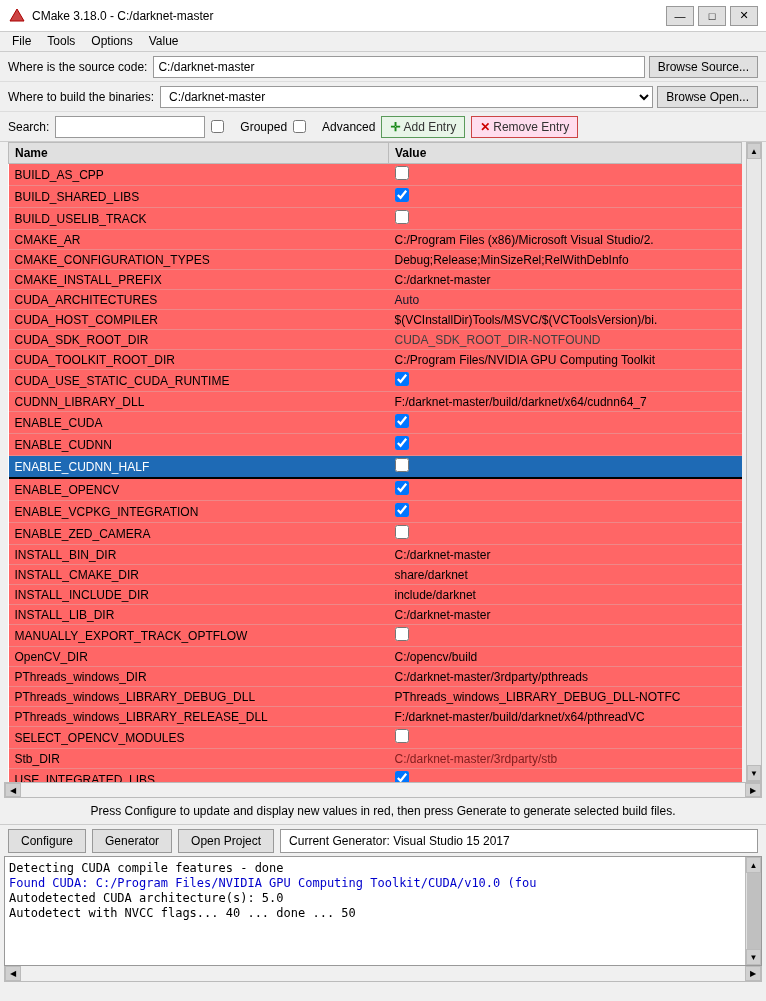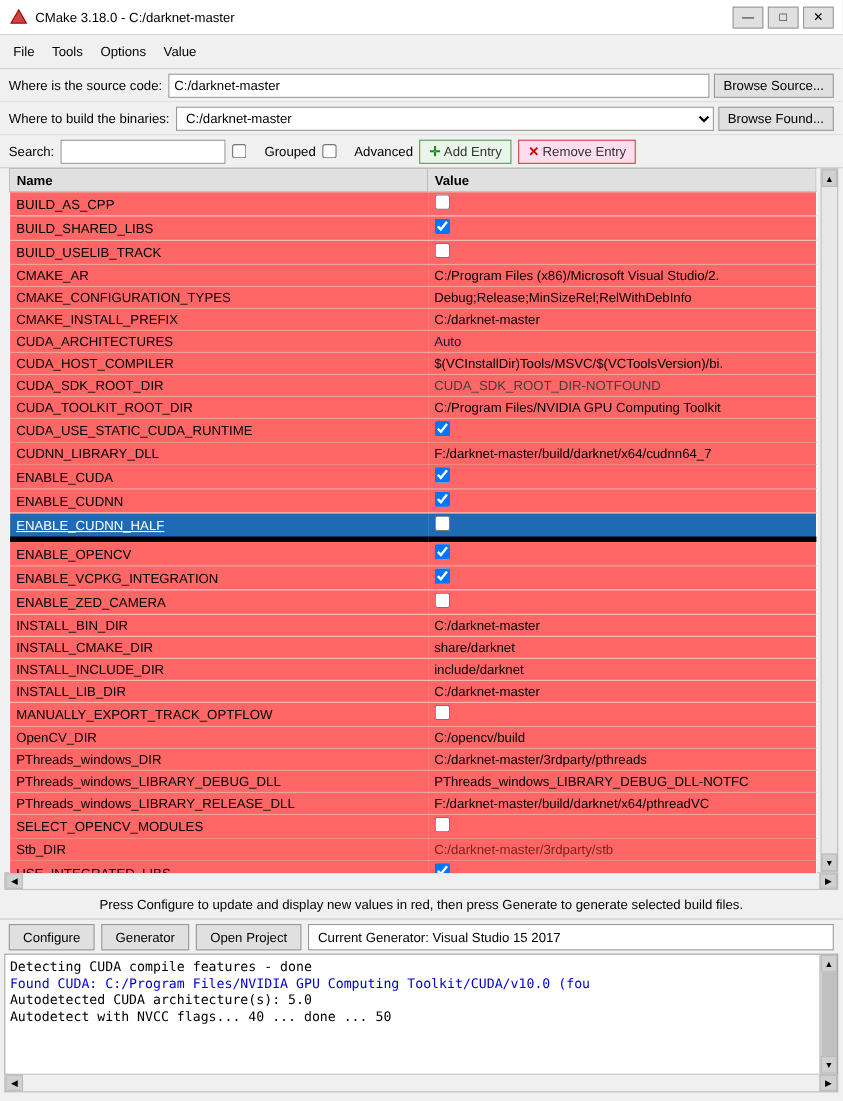--- a/index.html
+++ b/index.html
@@ -42,22 +42,21 @@
       display: flex;
       align-items: center;
       justify-content: center;
       font-size: 11px;
     }
     
     #menubar {
       background: #f0f0f0;
       border-bottom: 1px solid #ccc;
       display: flex;
-      height: 31px;
-      align-items: center;
+      height: 20px;
       padding: 0 4px;
     }
     .menu-item {
       padding: 2px 8px;
       cursor: pointer;
       font-size: 12px;
     }
     
     .path-row {
       display: flex;
@@ -181,22 +180,21 @@
       border-bottom: 1px solid #e88;
       padding: 2px 6px;
       font-size: 12px;
       height: 20px;
       white-space: nowrap;
       overflow: hidden;
       text-overflow: ellipsis;
       max-width: 350px;
     }
     #main-table tbody tr.selected td {
-      border-bottom: 5px solid #000000;
-      text-decoration: underline;
+      border-bottom: 2px solid #000000;
     }
     
     #table-wrapper {
       position: relative;
       margin: 0 4px;
       height: 640px;
       display: flex;
     }
     .vscroll {
       width: 16px;
@@ -349,21 +347,21 @@
     <span class="path-label">Where is the source code:</span>
     <input class="path-input" type="text" value="C:/darknet-master" style="">
     <button class="browse-btn">Browse Source...</button>
   </div>
 
   <div class="path-row">
     <span class="path-label">Where to build the binaries:</span>
     <select class="path-select">
       <option>C:/darknet-master</option>
     </select>
-    <button class="browse-btn">Browse Found...</button>
+    <button class="browse-btn">Browse Open...</button>
   </div>
 
   <div id="toolbar">
     <span class="search-label">Search:</span>
     <input class="search-input" type="text" style="">
     <label class="checkbox-label">
       <input type="checkbox" style="">
       <span>Grouped</span>
     </label>
     <label class="checkbox-label">

